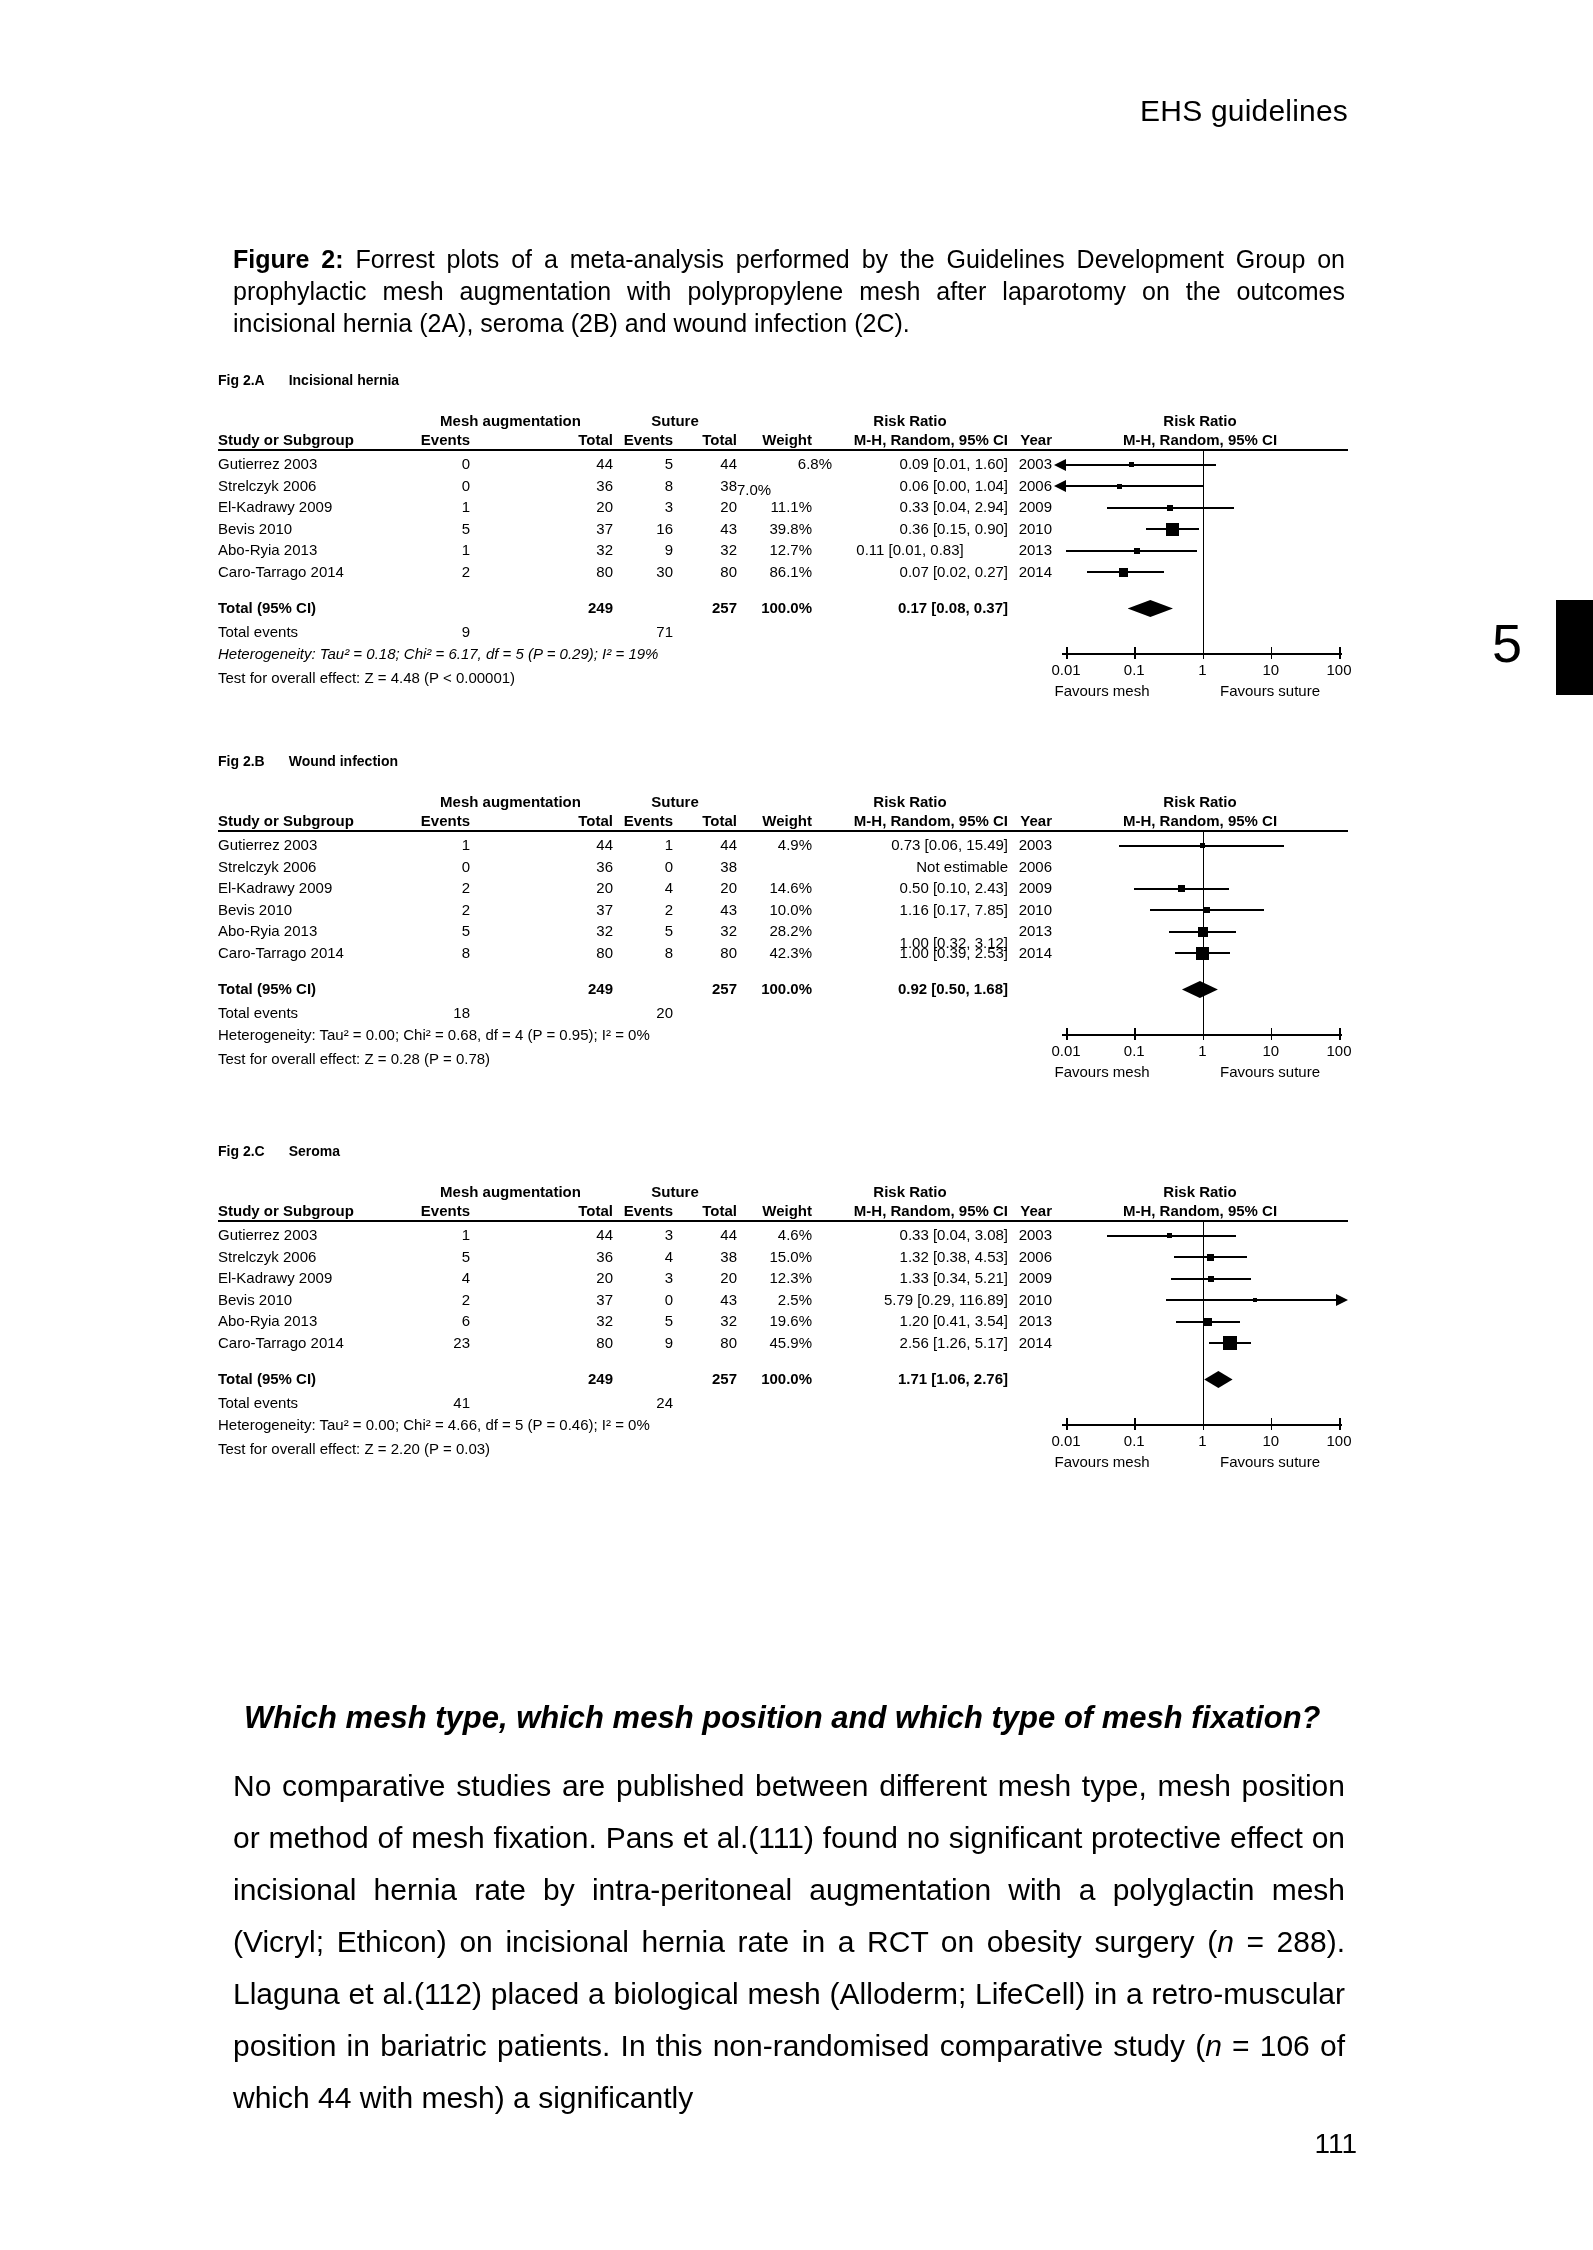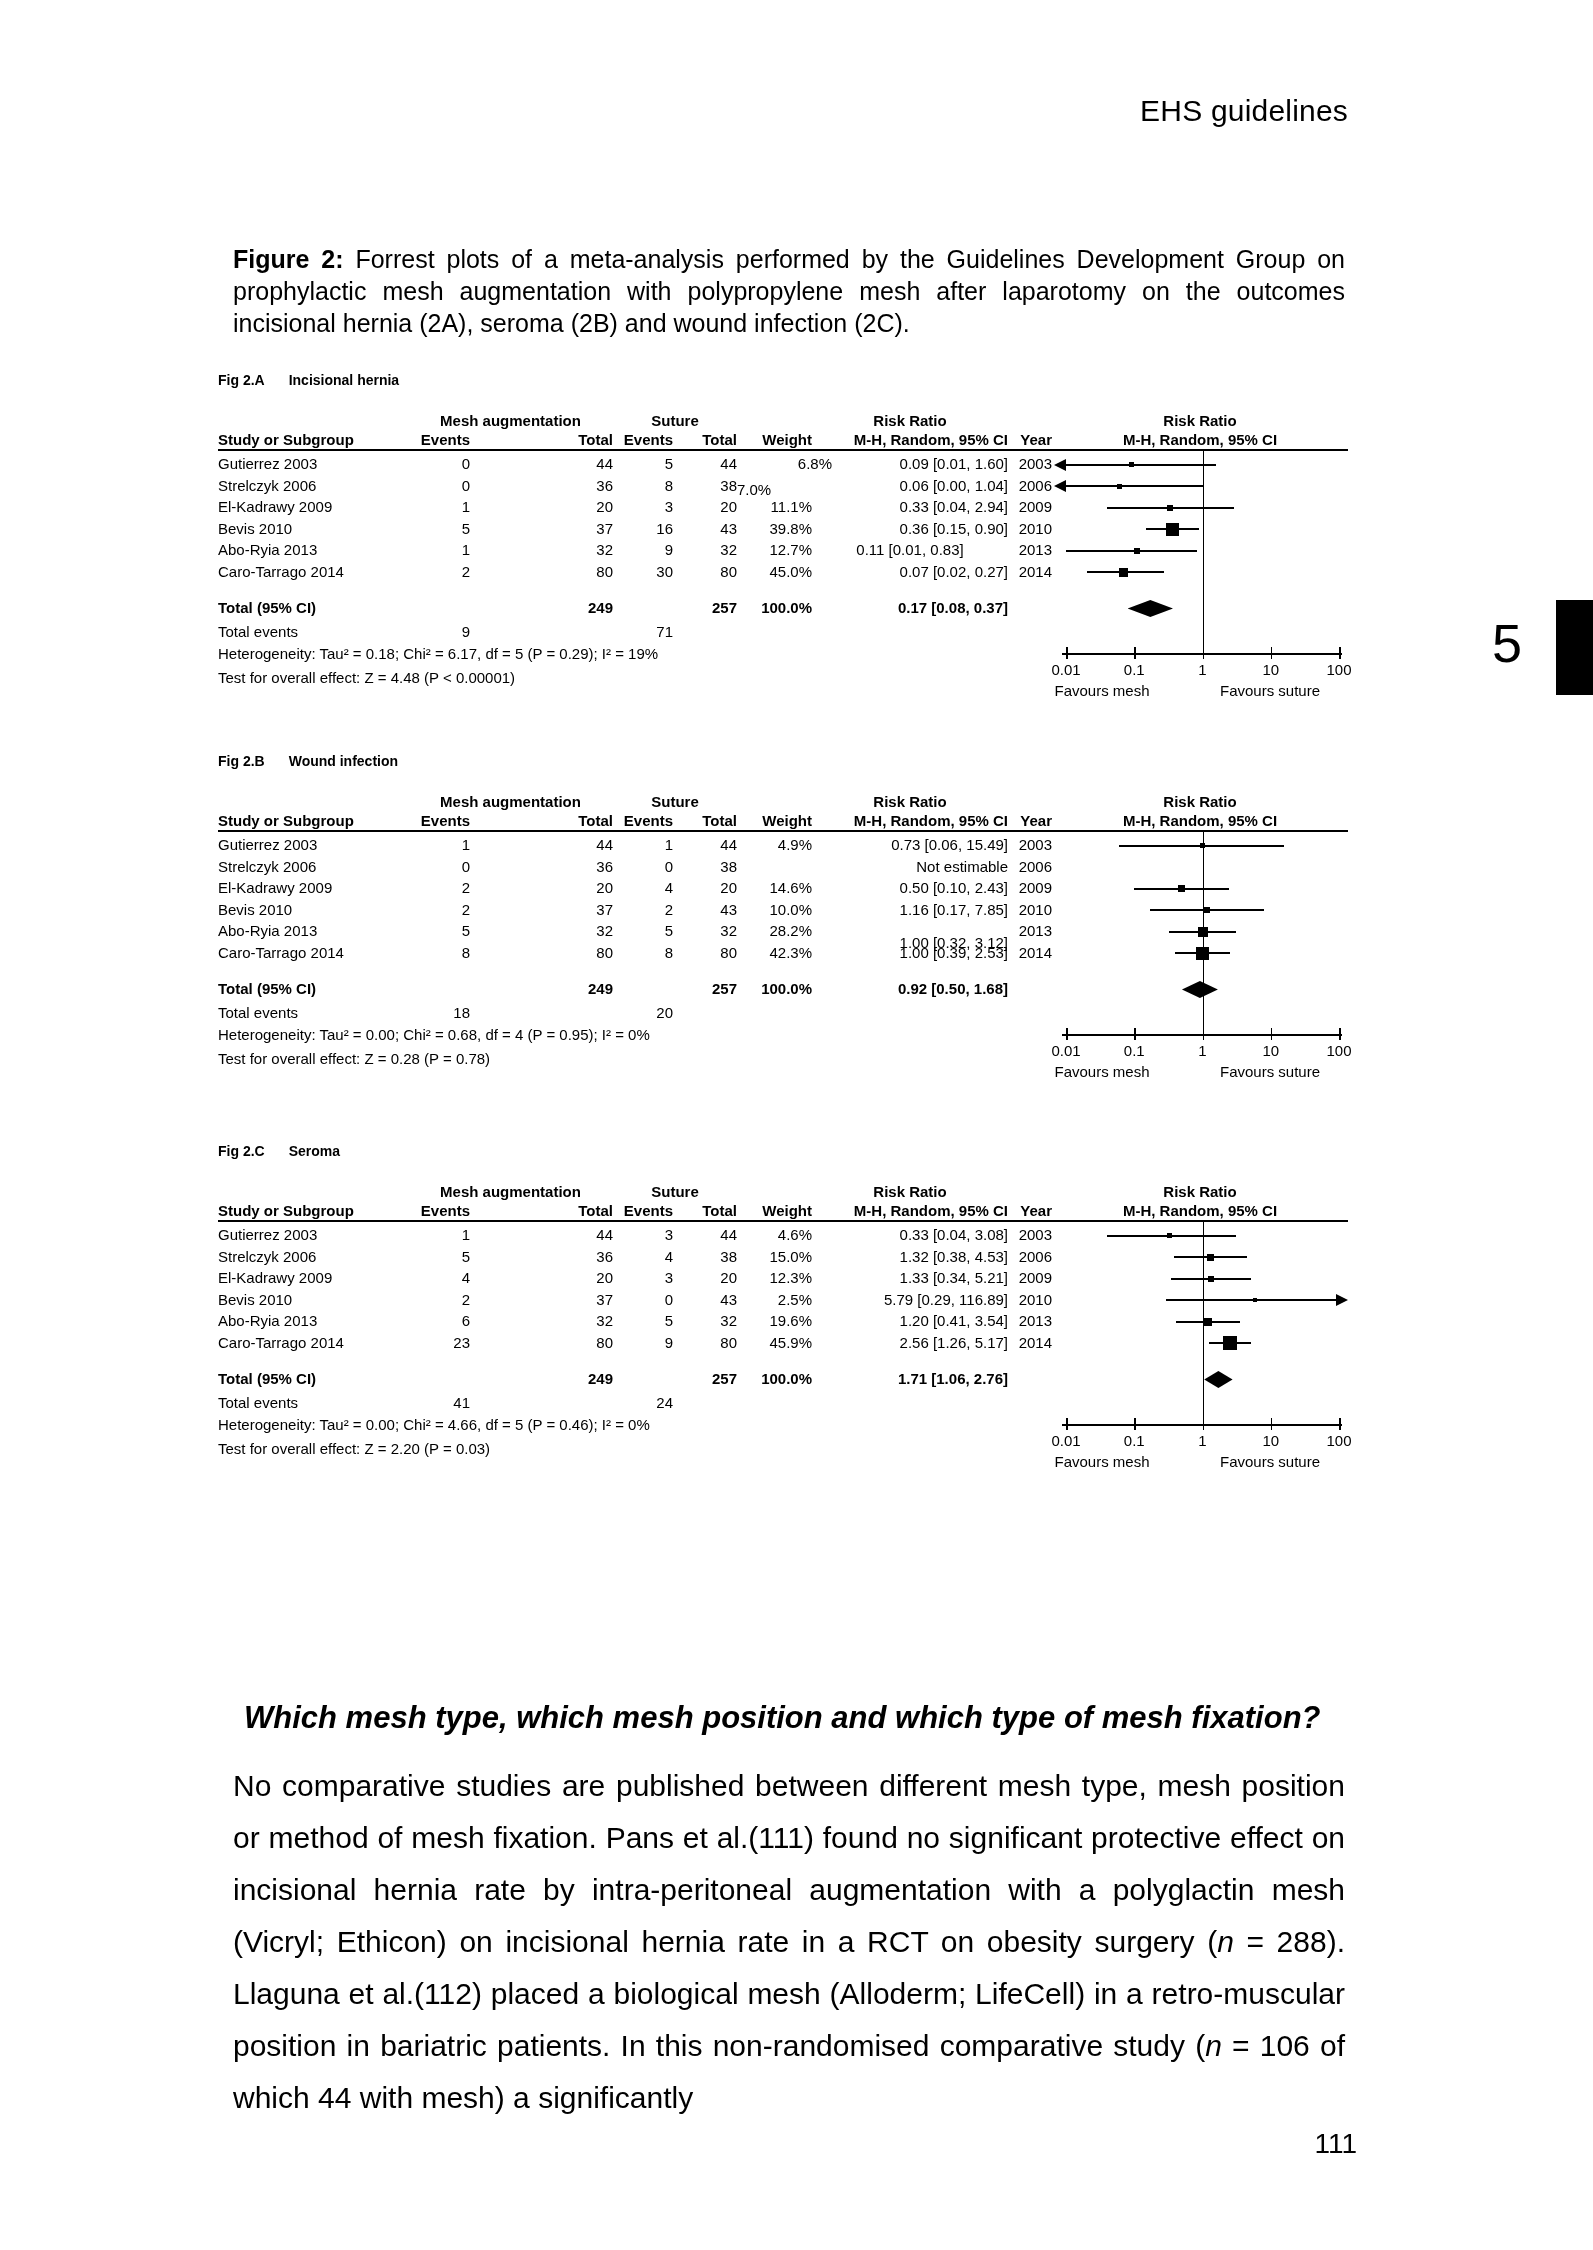--- a/index.html
+++ b/index.html
@@ -114,33 +114,33 @@
         <div class="cell" style="left: 519px; top: 0px; width: 75px; height: 20px; line-height: 20px; text-align: right;">12.7%</div>
         <div class="cell" style="left: 594px; top: 0px; width: 196px; height: 20px; line-height: 20px; text-align: center;">0.11 [0.01, 0.83]</div>
         <div class="cell" style="left: 790px; top: 0px; width: 44px; height: 20px; line-height: 20px; text-align: right;">2013</div>
       </div>
       <div class="" style="position: absolute; left: 0px; top: 189.5px; width: 1130px; height: 21px;">
         <div class="cell" style="left: 0px; top: 0px; width: 190px; height: 20px; line-height: 20px; text-align: left;">Caro-Tarrago 2014</div>
         <div class="cell" style="left: 190px; top: 0px; width: 62px; height: 20px; line-height: 20px; text-align: right;">2</div>
         <div class="cell" style="left: 252px; top: 0px; width: 143px; height: 20px; line-height: 20px; text-align: right;">80</div>
         <div class="cell" style="left: 395px; top: 0px; width: 60px; height: 20px; line-height: 20px; text-align: right;">30</div>
         <div class="cell" style="left: 455px; top: 0px; width: 64px; height: 20px; line-height: 20px; text-align: right;">80</div>
-        <div class="cell" style="left: 519px; top: 0px; width: 75px; height: 20px; line-height: 20px; text-align: right;">45.0%</div>
+        <div class="cell" style="left: 519px; top: 0px; width: 75px; height: 20px; line-height: 20px; text-align: right;">86.1%</div>
         <div class="cell" style="left: 594px; top: 0px; width: 196px; height: 20px; line-height: 20px; text-align: right;">0.07 [0.02, 0.27]</div>
         <div class="cell" style="left: 790px; top: 0px; width: 44px; height: 20px; line-height: 20px; text-align: right;">2014</div>
       </div>
       <div class="cell b" style="left: 0px; top: 226px; width: 190px; height: 20px; line-height: 20px; text-align: left;">Total (95% CI)</div>
       <div class="cell b" style="left: 252px; top: 226px; width: 143px; height: 20px; line-height: 20px; text-align: right;">249</div>
       <div class="cell b" style="left: 455px; top: 226px; width: 64px; height: 20px; line-height: 20px; text-align: right;">257</div>
       <div class="cell b" style="left: 519px; top: 226px; width: 75px; height: 20px; line-height: 20px; text-align: right;">100.0%</div>
       <div class="cell b" style="left: 594px; top: 226px; width: 196px; height: 20px; line-height: 20px; text-align: right;">0.17 [0.08, 0.37]</div>
       <div class="cell" style="left: 0px; top: 250px; width: 190px; height: 20px; line-height: 20px; text-align: left;">Total events</div>
       <div class="cell" style="left: 190px; top: 250px; width: 62px; height: 20px; line-height: 20px; text-align: right;">9</div>
       <div class="cell" style="left: 395px; top: 250px; width: 60px; height: 20px; line-height: 20px; text-align: right;">71</div>
-      <div class="cell" style="left: 0px; top: 272px; width: 640px; height: 20px; line-height: 20px;">Heterogeneity: Tau² = 0.18; Chi² = 6.17, df = 5 (P = 0.29); I² = 19%</div>
+      <div class="cell" style="left: 0px; top: 272px; width: 640px; height: 20px; line-height: 20px; font-style: italic;">Heterogeneity: Tau² = 0.18; Chi² = 6.17, df = 5 (P = 0.29); I² = 19%</div>
       <div class="cell" style="left: 0px; top: 296px; width: 640px; height: 20px; line-height: 20px;">Test for overall effect: Z = 4.48 (P &lt; 0.00001)</div>
       <div class="plot" style="left: 834px; top: 77px; width: 296px; height: 260px;">
         <div class="vline" style="left: 150.5px; top: 0px; height: 204px;"></div>
         <div class="ciline" style="left: 13px; top: 14.75px; width: 151.431px;"></div>
         <div class="arrowL" style="left: 2px; top: 9.75px;"></div>
         <div class="sq" style="left: 76.6271px; top: 13.25px; width: 5px; height: 5px;"></div>
         <div class="ciline" style="left: 13px; top: 36.25px; width: 138.663px;"></div>
         <div class="arrowL" style="left: 2px; top: 31.25px;"></div>
         <div class="sq" style="left: 64.6088px; top: 34.75px; width: 5px; height: 5px;"></div>
         <div class="ciline" style="left: 55.0906px; top: 57.75px; width: 127.374px;"></div>

